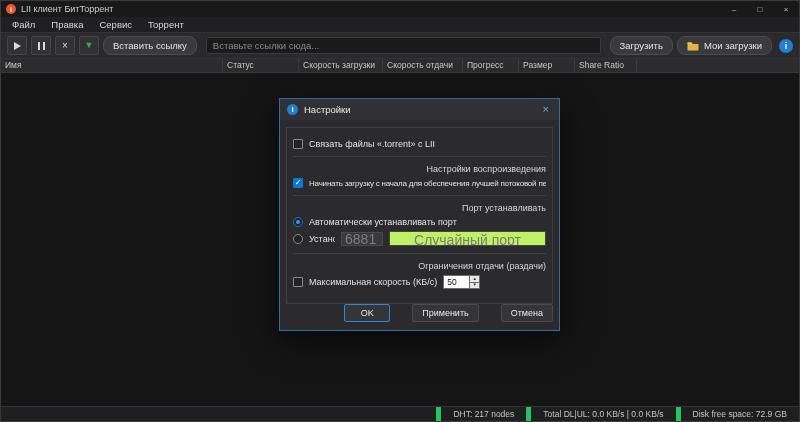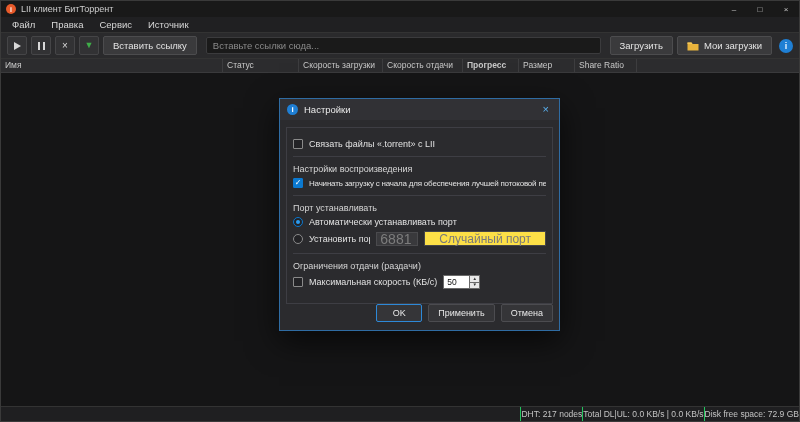--- a/index.html
+++ b/index.html
@@ -46,21 +46,21 @@
   }
   .tool-btn {
     width: 20px; height: 19px; background: #323234; border: 1px solid #454547; border-radius: 2px;
     display: flex; align-items: center; justify-content: center; flex: none;
   }
   .icon-play { width:0; height:0; border-left:7px solid #d8d8d8; border-top:4px solid transparent; border-bottom:4px solid transparent; }
   .icon-pause { width:7px; height:8px; border-left:2px solid #d8d8d8; border-right:2px solid #d8d8d8; }
   .icon-x { color:#d8d8d8; font-size:10px; line-height:1; }
   .icon-arrow-down { color:#3fae49; font-size:9px; line-height:1; }
   .text-btn {
-    height: 19px; padding: 0 9px; background: #3a3a3c; border: 1px solid #4c4c4e; border-radius: 2px;
+    height: 19px; padding: 0 9px; background: #3a3a3c; border: 1px solid #4c4c4e; border-radius: 8px;
     font-size: 9.5px; color: #e4e4e4; display: flex; align-items: center; gap: 5px; flex: none; white-space: nowrap;
   }
   .url-input {
     flex: 1; height: 17px; background: #1a1a1a; border: 1px solid #3b3b3d; border-radius: 2px;
     color: #aaa; font-size: 9.5px; padding: 0 6px; margin: 0 5px; min-width: 60px;
     font-family: "Liberation Sans", sans-serif;
   }
   .url-input::placeholder { color: #8a8a8a; }
   .folder-icon { flex:none; display:flex; }
   .help-icon {
@@ -72,33 +72,33 @@
   
   .table-header {
     height: 14px; display: flex; background: #2c2c2e; border-bottom: 1px solid #3a3a3c;
     font-size: 8.5px; color: #c8c8c8; flex: none;
   }
   .th {
     padding: 0 4px; line-height: 13px; border-right: 1px solid #3d3d3f;
     white-space: nowrap; overflow: hidden; flex: none;
   }
   .th.c0 { width: 222px; } .th.c1 { width: 76px; } .th.c2 { width: 84px; }
-  .th.c3 { width: 80px; }  .th.c4 { width: 56px; font-weight: bold; } .th.c5 { width: 56px; }
+  .th.c3 { width: 80px; }  .th.c4 { width: 56px; } .th.c5 { width: 56px; }
   .th.c6 { width: 62px; }  .th.c7 { flex: 1; border-right: none; }
 
   
   .list-area { flex: 1; background: #151516; position: relative; }
 
   
   .statusbar {
     height: 15px; background: #1f1f21; border-top: 1px solid #333;
     display: flex; justify-content: flex-end; align-items: center;
     font-size: 8.5px; color: #c4c4c4; flex: none;
   }
-  .status-seg { padding: 0 0; border-left: 1px solid #22c55e; line-height: 14px; white-space: nowrap; }
+  .status-seg { padding: 0 12px; border-left: 5px solid #22c55e; line-height: 14px; white-space: nowrap; }
 
   
   .dialog {
     position: absolute; left: 278px; top: 97px; width: 281px; height: 233px;
     background: #2b2b2e; border: 1px solid #2f6ca3;
     box-shadow: 0 10px 30px rgba(0,0,0,.65);
     display: flex; flex-direction: column; font-size: 9px;
   }
   .dlg-titlebar {
     height: 21px; background: #313135; display: flex; align-items: center;
@@ -119,21 +119,21 @@
   }
   .tab.active { background: #2b2b2e; color: #fff; z-index: 2; margin-bottom: -1px; padding-bottom: 5px; }
 
   .tab-frame {
     border: 1px solid #3e3e44; padding: 7px 6px 8px; background: #2b2b2e; flex: 1;
     overflow: hidden;
   }
   .row { display: flex; align-items: center; gap: 6px; margin: 4px 0; white-space: nowrap; overflow: hidden; color: #e2e2e2; }
   .row .lbl { overflow: hidden; text-overflow: clip; }
   .row .lbl.small { font-size: 8px; letter-spacing: -0.2px; }
-  .section-label { color: #d6d6d6; margin: 5px 0 2px; }
+  .section-label { color: #d6d6d6; margin: 5px 0 2px; text-align: right; }
   .divider { height: 1px; background: #3e3e44; margin: 7px 0; border: none; }
 
   .checkbox {
     width: 10px; height: 10px; border: 1px solid #8a8a8a; background: #232326; flex: none;
     display: flex; align-items: center; justify-content: center; border-radius: 1px;
   }
   .checkbox.checked { background: #0b79d0; border-color: #0b79d0; }
   .checkbox.checked::after { content: "✓"; color: #fff; font-size: 8px; line-height: 1; }
 
   .radio {
@@ -141,37 +141,37 @@
     flex: none; display: flex; align-items: center; justify-content: center;
   }
   .radio.selected { border-color: #0b79d0; }
   .radio.selected::after { content: ""; width: 4px; height: 4px; border-radius: 50%; background: #2d9cf0; }
 
   .port-input {
     width: 42px; height: 14px; background: #39393c; border: 1px solid #4a4a4d; color: #7d7d7d;
     font-size: 14px; padding: 0 3px; font-family: "Liberation Sans", sans-serif;
   }
   .disabled-btn {
-    height: 15px; padding: 0 14px; background: #fde047; border: 1px solid #454548; color: #7a7a7a;
-    font-size: 12px; white-space: nowrap;
+    height: 15px; padding: 0 24px; background: #bef264; border: 1px solid #454548; color: #7a7a7a;
+    font-size: 14px; white-space: nowrap;
   }
 
   .spinbox { display: flex; flex: none; height: 14px; }
   .spin-input {
     width: 26px; height: 14px; background: #fff; border: 1px solid #6a6a6a; border-right: none;
     color: #111; font-size: 8.5px; padding: 0 3px; font-family: "Liberation Sans", sans-serif;
   }
   .spin-arrows { display: flex; flex-direction: column; width: 11px; }
   .spin-up, .spin-down {
     flex: 1; background: #e8e8e8; border: 1px solid #6a6a6a; font-size: 4.5px; color: #333;
     display: flex; align-items: center; justify-content: center; line-height: 1;
   }
   .spin-down { border-top: none; }
 
-  .dlg-buttons { display: flex; justify-content: flex-end; gap: 6px; flex: none; }
+  .dlg-buttons { display: flex; justify-content: flex-end; gap: 22px; flex: none; }
   .dlg-btn {
     min-width: 46px; height: 18px; background: #353538; border: 1px solid #4c4c50; border-radius: 2px;
     color: #e8e8e8; font-size: 9px; padding: 0 9px; display: flex; align-items: center; justify-content: center;
     white-space: nowrap;
   }
   .dlg-btn.default { border-color: #2d89d8; }
 </style>
 </head>
 <body>
 
@@ -181,21 +181,21 @@
   <div class="titlebar-spacer"></div>
   <div class="win-btn">–</div>
   <div class="win-btn">□</div>
   <div class="win-btn">×</div>
 </div>
 
 <div class="menubar">
   <span class="menu-item">Файл</span>
   <span class="menu-item">Правка</span>
   <span class="menu-item">Сервис</span>
-  <span class="menu-item">Источник</span>
+  <span class="menu-item">Торрент</span>
 </div>
 
 <div class="toolbar">
   <div class="tool-btn">
     <span class="icon-play"></span>
   </div>
   <div class="tool-btn">
     <span class="icon-pause"></span>
   </div>
   <div class="tool-btn">

